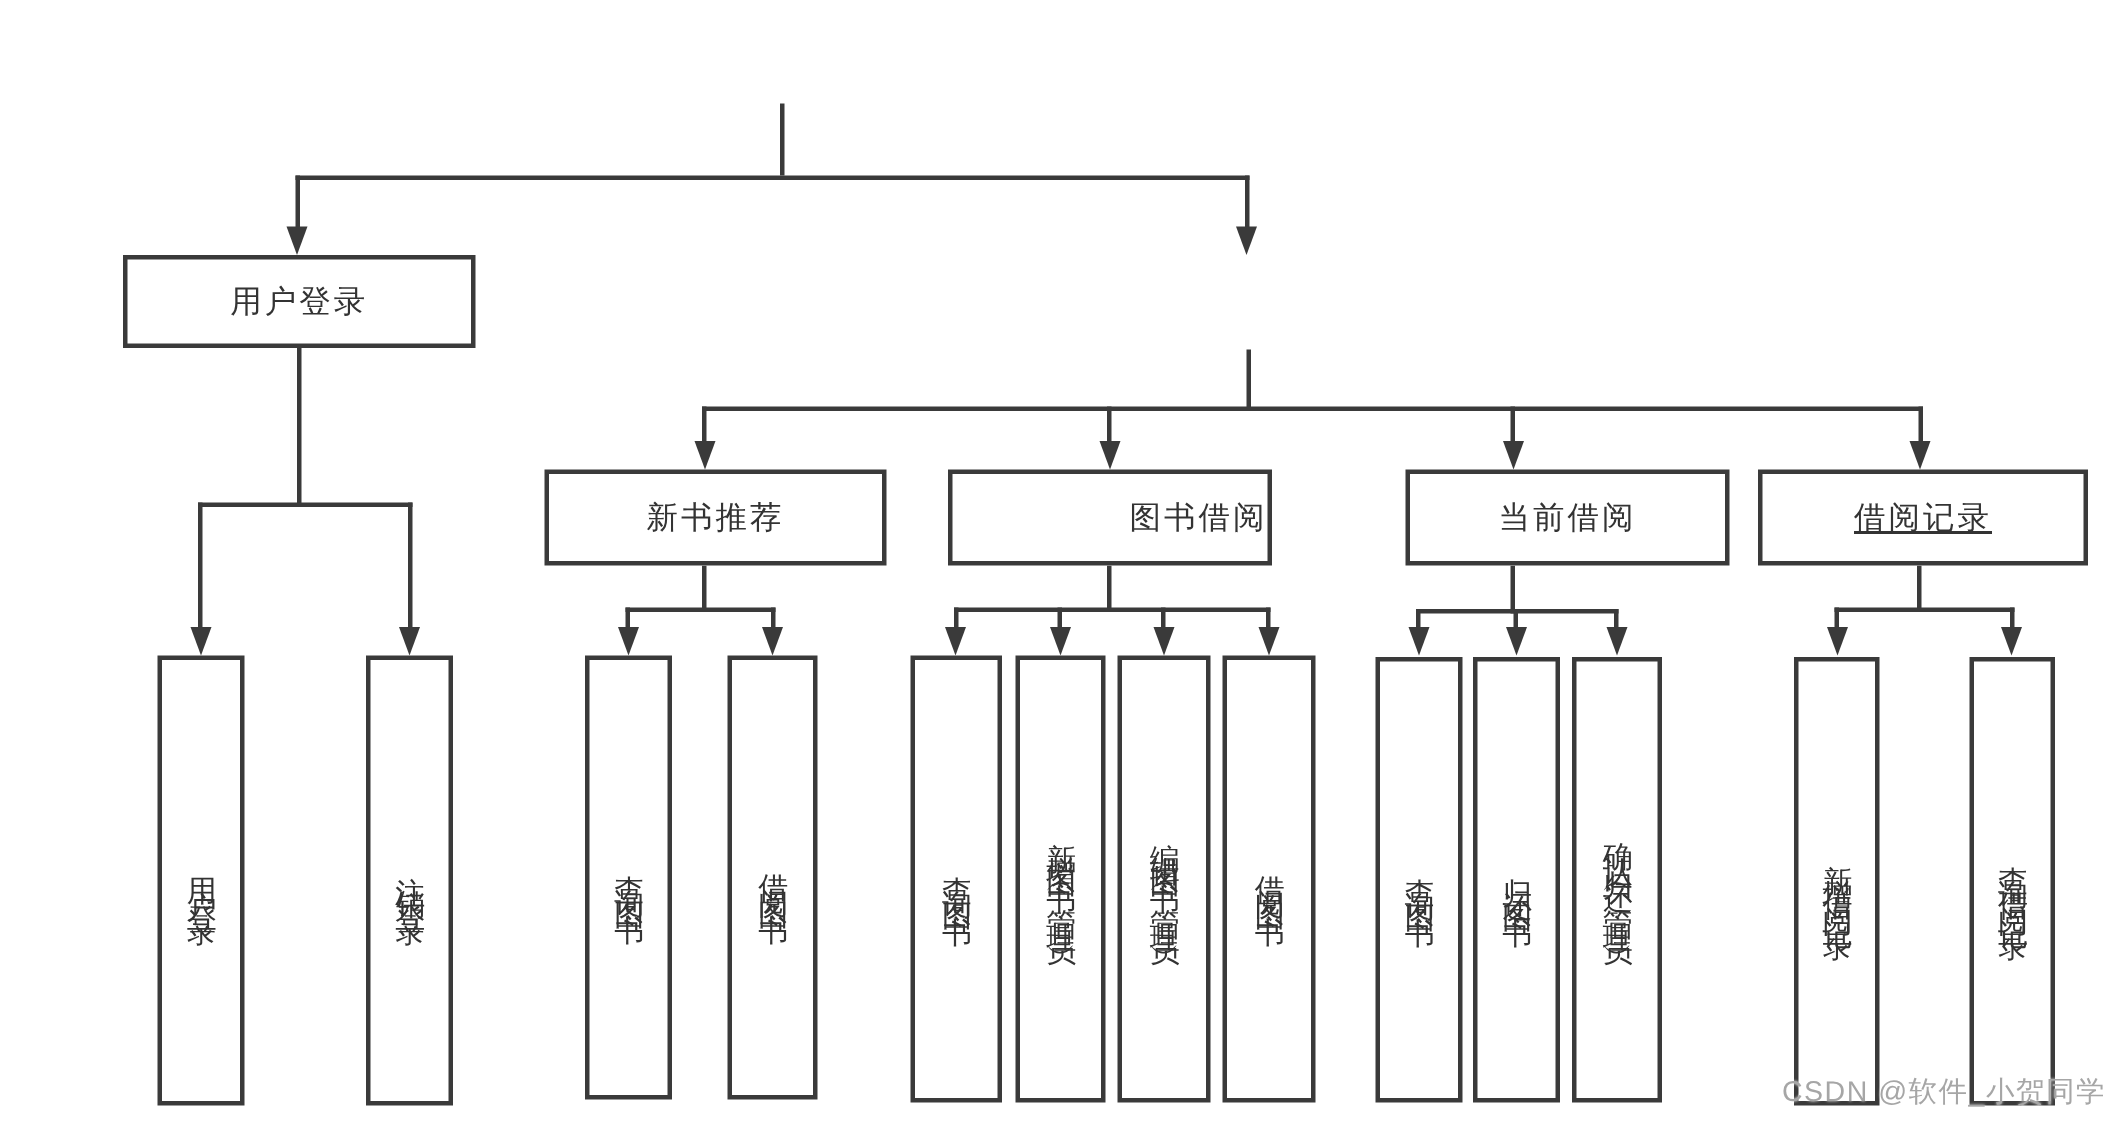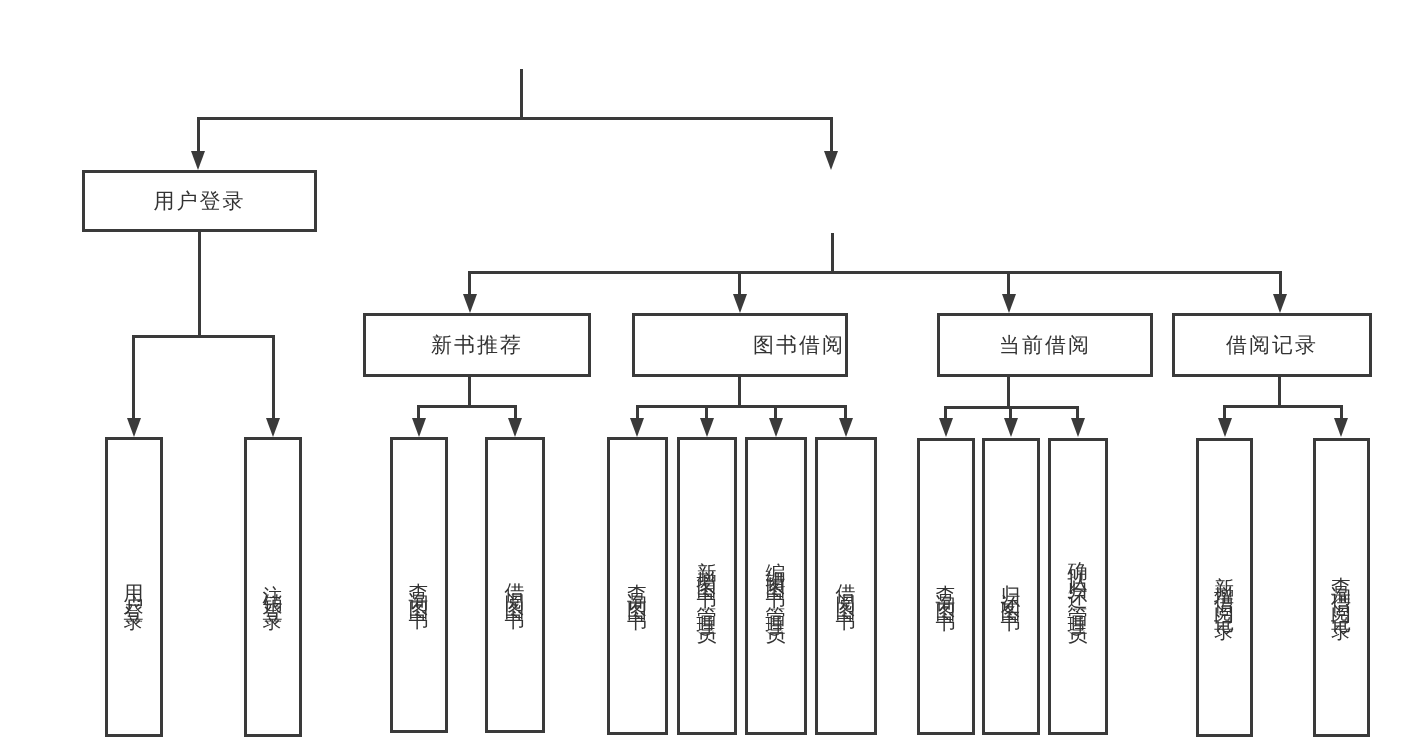--- a/index.html
+++ b/index.html
@@ -100,21 +100,21 @@
 
   <div class="box" style="left:363px;top:313px;width:228px;height:64px;text-align:right;">
     <span>新书推荐</span>
   </div>
   <div class="box" style="left:632px;top:313px;width:216px;height:64px;justify-content:flex-end;">
     <span>图书借阅</span>
   </div>
   <div class="box" style="left:901px;top:313px;width:216px;height:64px;margin-left:36px;">
     <span>当前借阅</span>
   </div>
-  <div class="box" style="left:1172px;top:313px;width:200px;height:64px;">
+  <div class="box" style="left:1172px;top:313px;width:220px;height:64px;text-decoration:underline;">
     <span>借阅记录</span>
   </div>
 
   <div class="vl" style="left:468px;top:377px;height:31px;"></div>
   <div class="hl" style="left:417px;top:405px;width:100px;"></div>
   <div class="vl" style="left:417px;top:405px;height:15px;"></div>
   <div class="ar" style="left:412px;top:418px;"></div>
   <div class="vl" style="left:514px;top:405px;height:15px;"></div>
   <div class="ar" style="left:508px;top:418px;"></div>
 
@@ -182,14 +182,15 @@
     <span>确认归还（管理员）</span>
   </div>
 
   <div class="leaf" style="left:1196px;top:438px;width:57px;height:299px;">
     <span>新增借阅记录</span>
   </div>
   <div class="leaf" style="left:1313px;top:438px;width:57px;height:299px;">
     <span>查询借阅记录</span>
   </div>
 
+  <div class="watermark">CSDN @软件_小贺同学</div>
 
 </div>
 
 </body></html>

